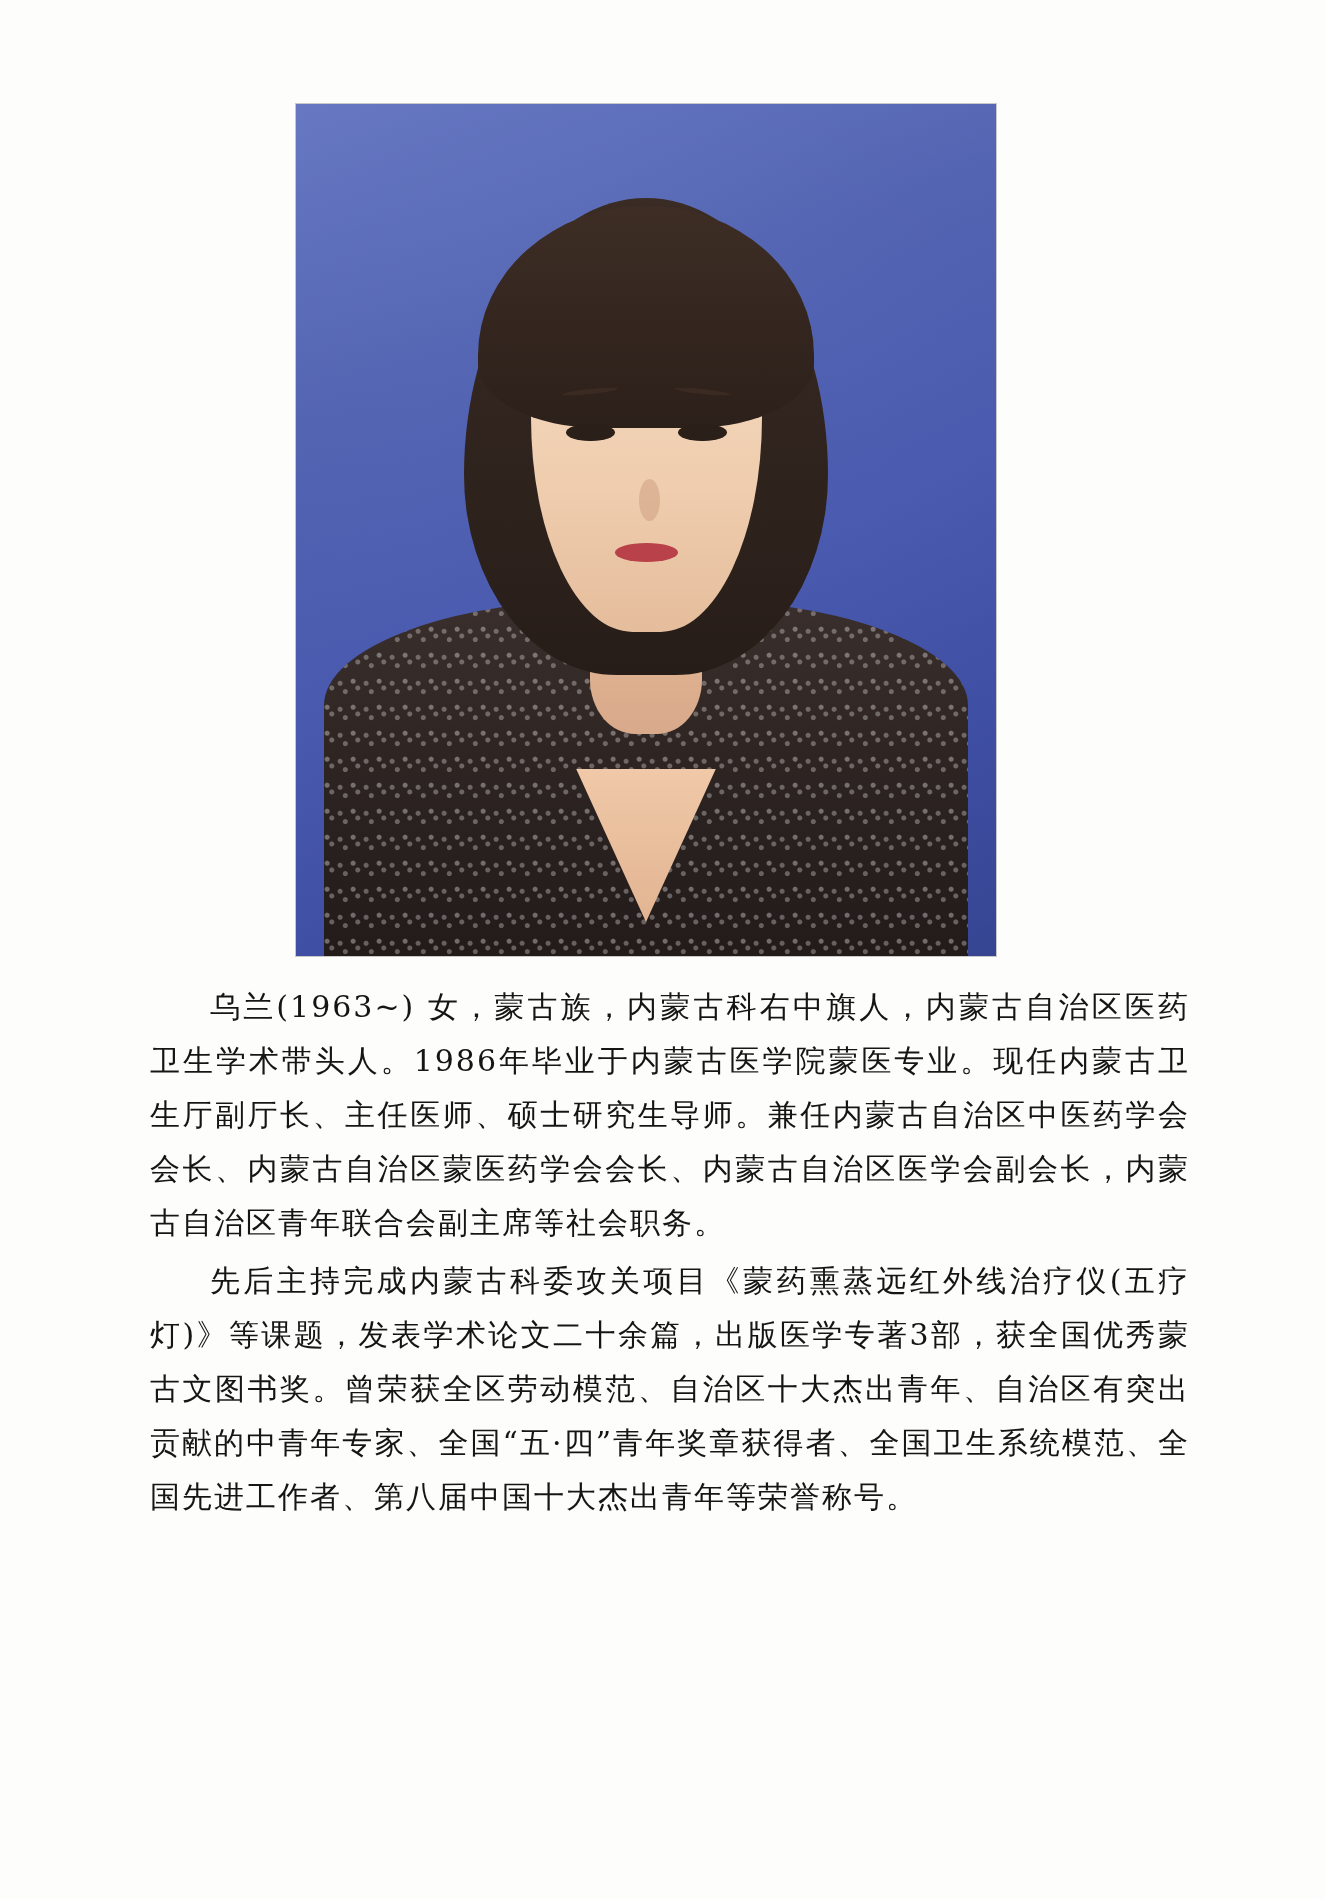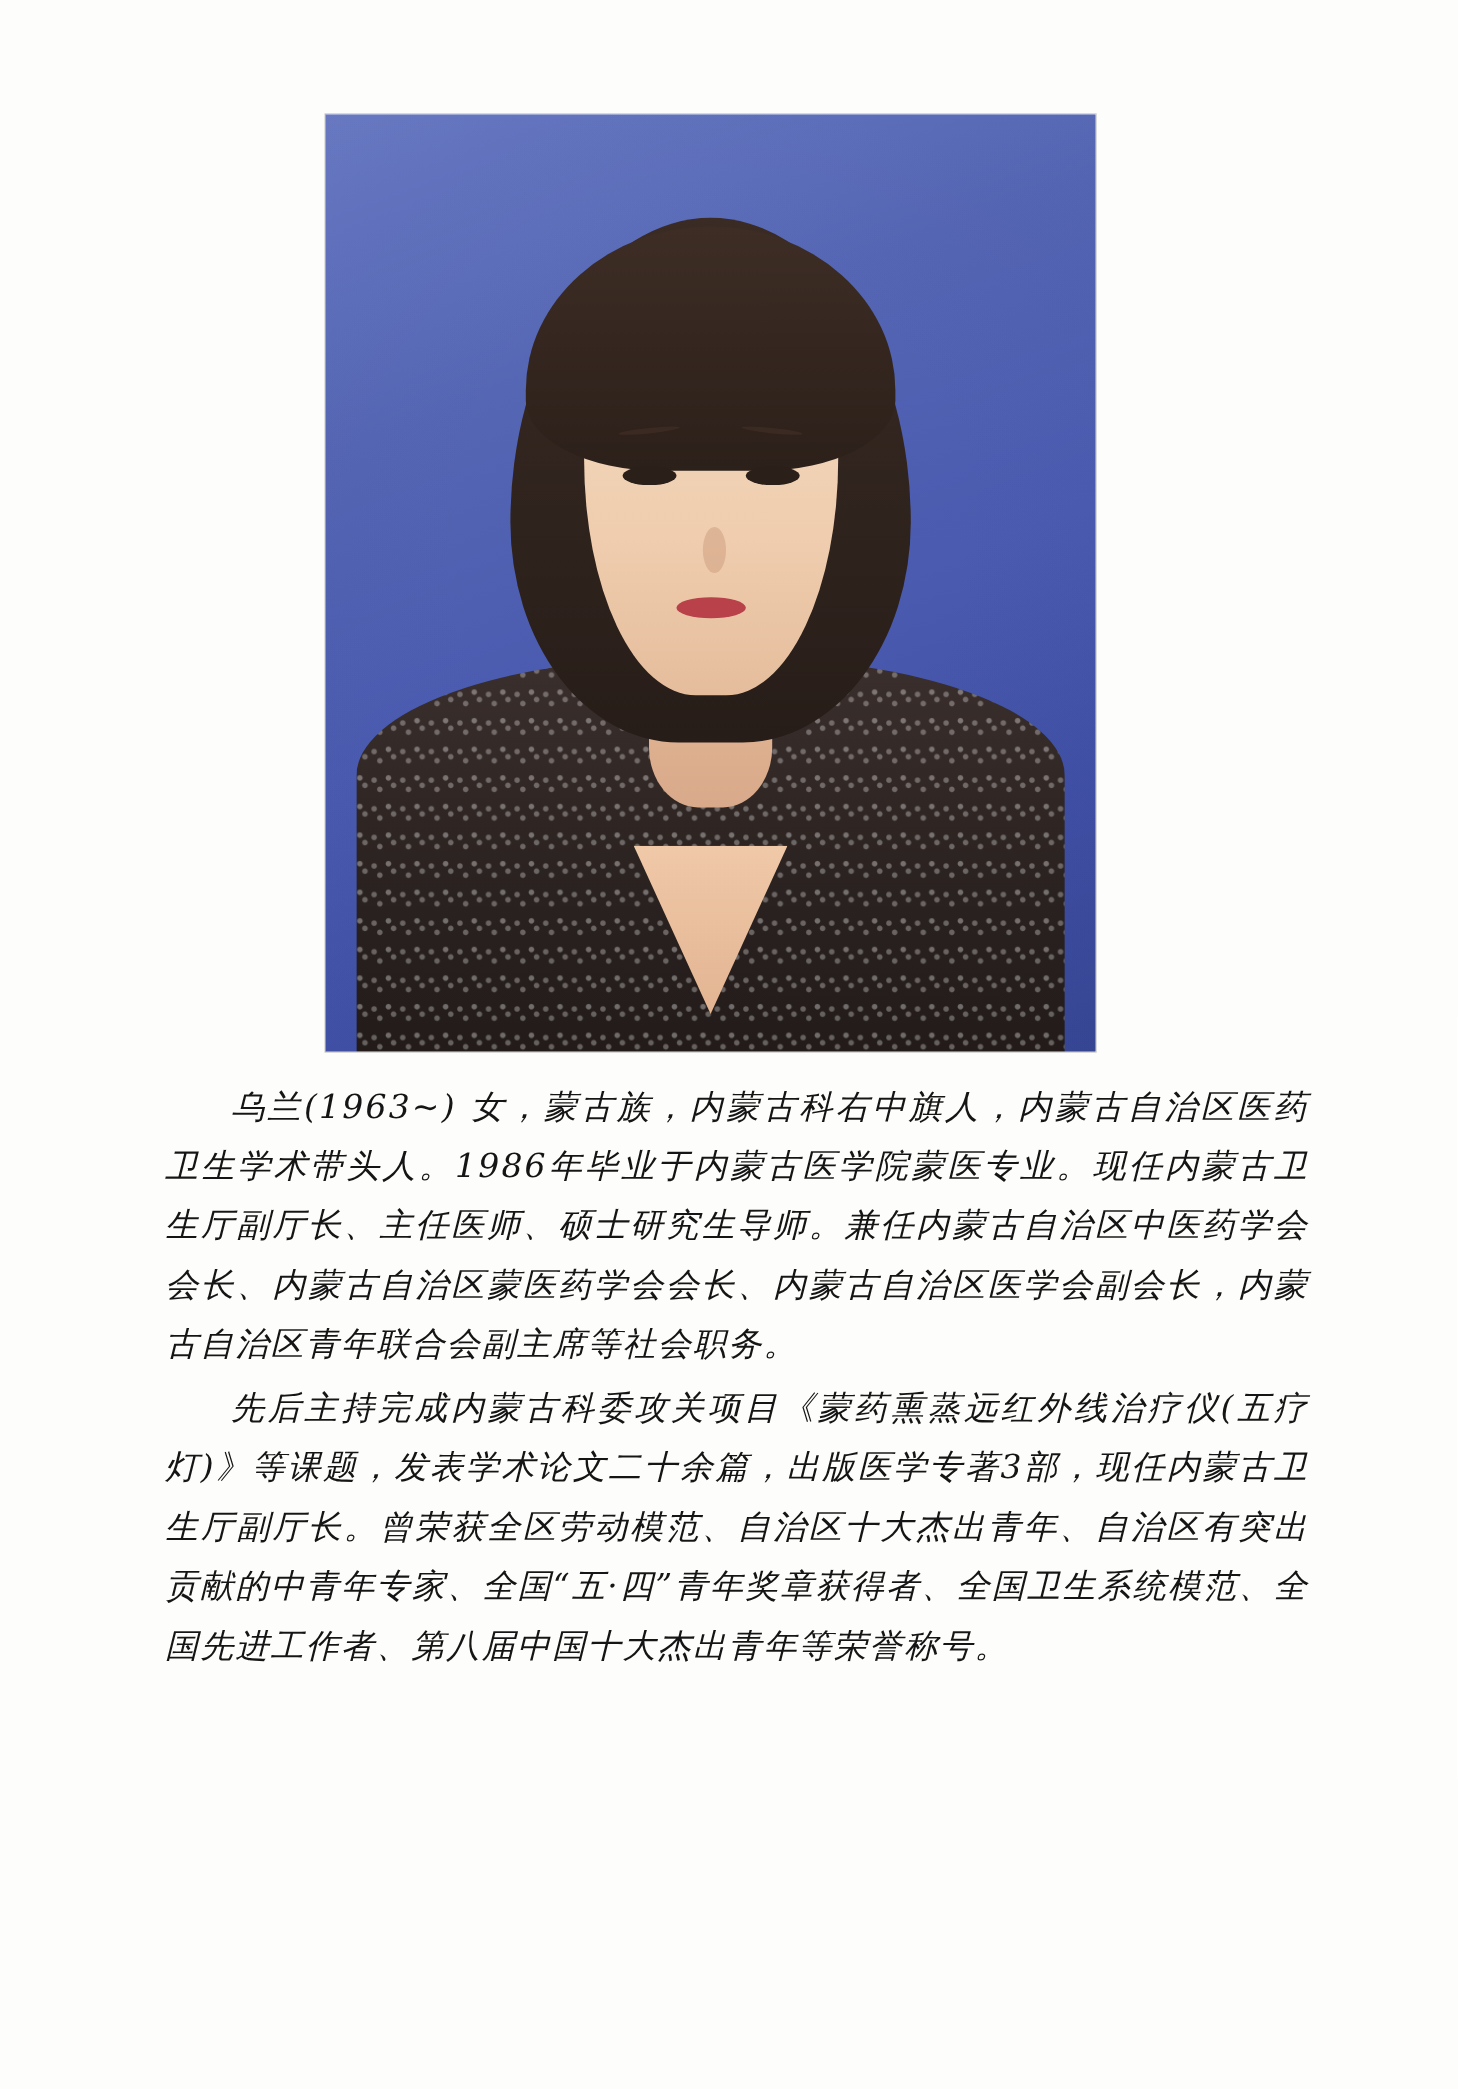--- a/index.html
+++ b/index.html
@@ -12,21 +12,20 @@
     height: 1899px;
     font-family: "Liberation Serif", serif;
     color: #1a1a1a;
     position: relative;
     overflow: hidden;
   }
   .page {
     position: absolute;
     inset: 0;
     background: #fdfdfb;
-    font-style: italic;
   }
   .portrait-wrap {
     position: absolute;
     left: 296px;
     top: 104px;
     width: 700px;
     height: 852px;
   }
   .portrait {
     width: 100%;
@@ -173,16 +172,16 @@
       <div class="brow r"></div>
       <div class="eye l"></div>
       <div class="eye r"></div>
       <div class="nose"></div>
       <div class="mouth"></div>
     </div>
   </div>
 
   <div class="text-col">
     <p class="para">乌兰(1963~)  女，蒙古族，内蒙古科右中旗人，内蒙古自治区医药卫生学术带头人。1986年毕业于内蒙古医学院蒙医专业。现任内蒙古卫生厅副厅长、主任医师、硕士研究生导师。兼任内蒙古自治区中医药学会会长、内蒙古自治区蒙医药学会会长、内蒙古自治区医学会副会长，内蒙古自治区青年联合会副主席等社会职务。</p>
-    <p class="para">先后主持完成内蒙古科委攻关项目《蒙药熏蒸远红外线治疗仪(五疗灯)》等课题，发表学术论文二十余篇，出版医学专著3部，现任内蒙古卫生厅副厅长。曾荣获全区劳动模范、自治区十大杰出青年、自治区有突出贡献的中青年专家、全国“五·四”青年奖章获得者、全国卫生系统模范、全国先进工作者、第八届中国十大杰出青年等荣誉称号。</p>
+    <p class="para">先后主持完成内蒙古科委攻关项目《蒙药熏蒸远红外线治疗仪(五疗灯)》等课题，发表学术论文二十余篇，出版医学专著3部，获全国优秀蒙古文图书奖。曾荣获全区劳动模范、自治区十大杰出青年、自治区有突出贡献的中青年专家、全国“五·四”青年奖章获得者、全国卫生系统模范、全国先进工作者、第八届中国十大杰出青年等荣誉称号。</p>
   </div>
 
 </div>
 
 </body></html>

